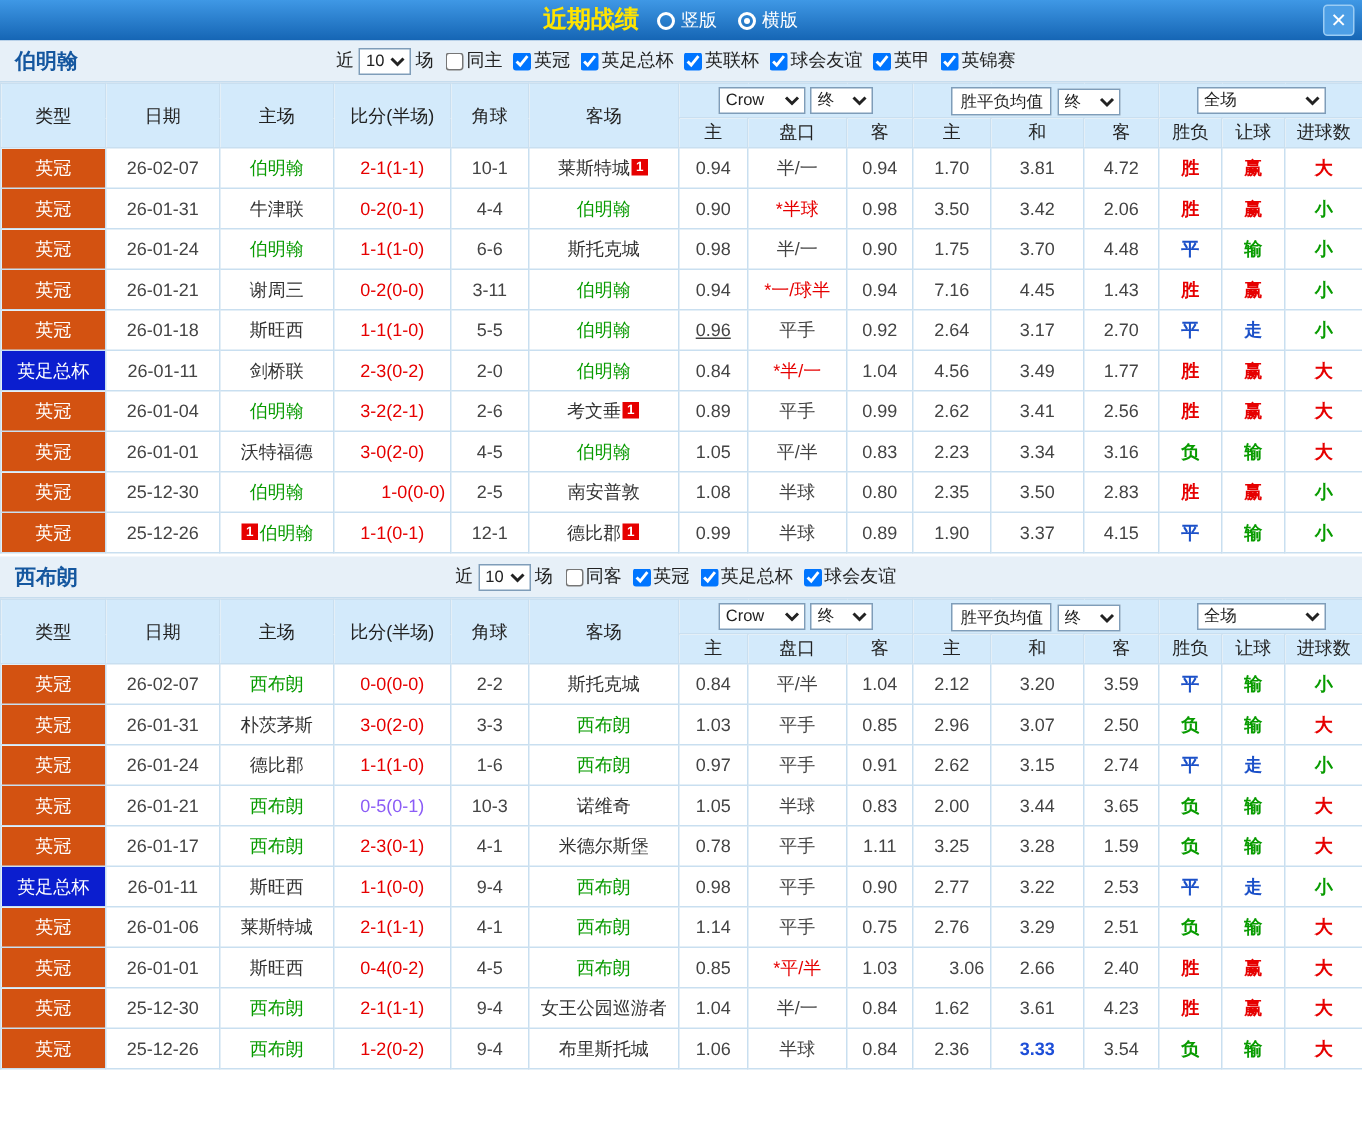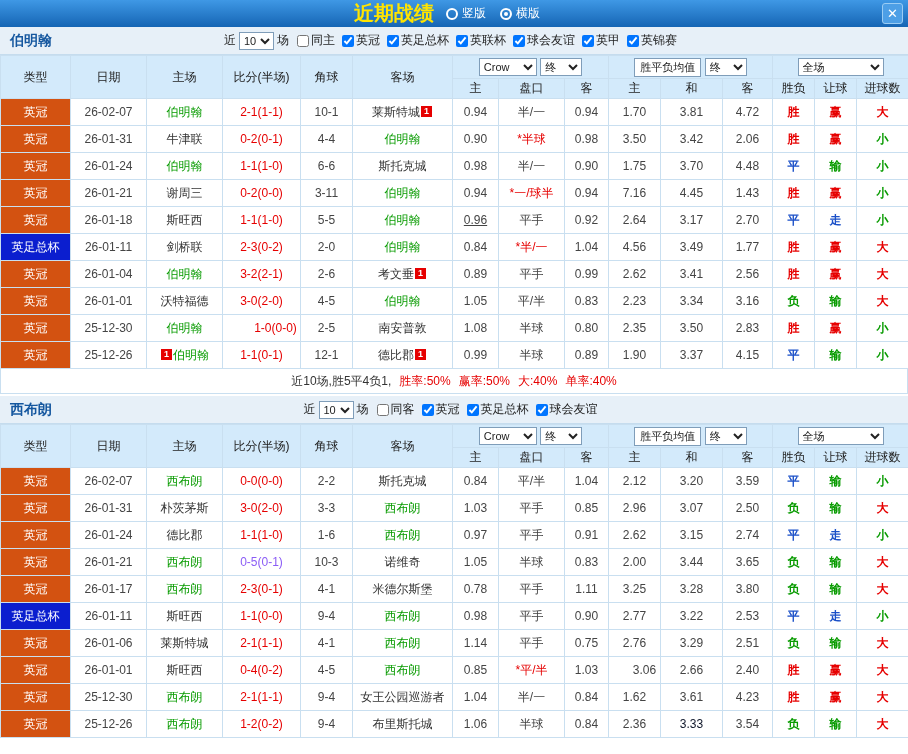--- a/index.html
+++ b/index.html
@@ -2,21 +2,21 @@
 <html><head>
 <meta charset="utf-8">
 <style>
   * { margin:0; padding:0; box-sizing:border-box; }
   html,body { width:908px; height:754px; overflow:hidden; background:#fff;
     font-family:"Liberation Sans","DejaVu Sans",sans-serif; font-size:12px; }
 
   
   .titlebar { height:27px; background:linear-gradient(#3f98e5,#1565b4);
     display:flex; align-items:center; justify-content:center; position:relative; }
-  .titlebar .title { color:#ffe400; font-weight:bold; font-size:20px; margin-right:12px; }
+  .titlebar .title { color:#ffe400; font-weight:bold; font-size:16px; margin-right:12px; }
   .radio-item { display:inline-flex; align-items:center; color:#fff; margin-right:14px; cursor:pointer; }
   .radio { width:12px; height:12px; border:2px solid #fff; border-radius:50%;
     display:inline-block; margin-right:4px; position:relative; background:transparent; }
   .radio.checked::after { content:""; position:absolute; left:2px; top:2px; right:2px; bottom:2px;
     background:#fff; border-radius:50%; }
   .close-btn { position:absolute; right:5px; top:3px; width:21px; height:21px;
     background:#4d9fe6; border:1px solid #9accf4; border-radius:3px;
     color:#fff; font-weight:bold; font-size:13px; line-height:19px; text-align:center; cursor:pointer; }
 
   
@@ -320,21 +320,20 @@
           <td style="color: rgb(68, 68, 68);">0.89</td>
           <td style="color: rgb(68, 68, 68);">1.90</td>
           <td style="color: rgb(68, 68, 68);">3.37</td>
           <td style="color: rgb(68, 68, 68);">4.15</td>
           <td class="bold" style="color: rgb(27, 80, 200);">平</td>
           <td class="bold" style="color: rgb(8, 155, 0);">输</td>
           <td class="bold" style="color: rgb(8, 155, 0);">小</td>
         </tr>
       </tbody>
   </table>
-  <div class="summary"><span style="color: rgb(51, 51, 51);">近10场,胜5平4负1,</span><span style="color: rgb(230, 0, 0);">胜率:50%</span><span style="color: rgb(230, 0, 0);">赢率:50%</span><span style="color: rgb(230, 0, 0);">大:40%</span><span style="color: rgb(230, 0, 0);">单率:40%</span></div>
 </div>
 
 <div class="section">
   <div class="team-bar">
     <span class="team-name">西布朗</span>
     <span class="filters">
       <span>近</span>
       <select><option>10</option></select>
       <span>场</span>
       <span class="checkboxes">
@@ -481,21 +480,21 @@
           <td style="color: rgb(68, 68, 68);">26-01-17</td>
           <td><span style="color: rgb(8, 155, 0);">西布朗</span></td>
           <td style="color: rgb(230, 0, 0);">2-3(0-1)</td>
           <td style="color: rgb(68, 68, 68);">4-1</td>
           <td><span style="color: rgb(51, 51, 51);">米德尔斯堡</span></td>
           <td style="color: rgb(68, 68, 68);">0.78</td>
           <td style="color: rgb(68, 68, 68);">平手</td>
           <td style="color: rgb(68, 68, 68);">1.11</td>
           <td style="color: rgb(68, 68, 68);">3.25</td>
           <td style="color: rgb(68, 68, 68);">3.28</td>
-          <td style="color: rgb(68, 68, 68);">3.80</td>
+          <td style="color: rgb(68, 68, 68);">1.59</td>
           <td class="bold" style="color: rgb(8, 155, 0);">负</td>
           <td class="bold" style="color: rgb(8, 155, 0);">输</td>
           <td class="bold" style="color: rgb(230, 0, 0);">大</td>
         </tr>
         <tr>
           <td style="color: rgb(255, 255, 255); background: rgb(11, 30, 207);">英足总杯</td>
           <td style="color: rgb(68, 68, 68);">26-01-11</td>
           <td><span style="color: rgb(51, 51, 51);">斯旺西</span></td>
           <td style="color: rgb(230, 0, 0);">1-1(0-0)</td>
           <td style="color: rgb(68, 68, 68);">9-4</td>
@@ -565,21 +564,21 @@
           <td style="color: rgb(255, 255, 255); background: rgb(211, 82, 17);">英冠</td>
           <td style="color: rgb(68, 68, 68);">25-12-26</td>
           <td><span style="color: rgb(8, 155, 0);">西布朗</span></td>
           <td style="color: rgb(230, 0, 0);">1-2(0-2)</td>
           <td style="color: rgb(68, 68, 68);">9-4</td>
           <td><span style="color: rgb(51, 51, 51);">布里斯托城</span></td>
           <td style="color: rgb(68, 68, 68);">1.06</td>
           <td style="color: rgb(68, 68, 68);">半球</td>
           <td style="color: rgb(68, 68, 68);">0.84</td>
           <td style="color: rgb(68, 68, 68);">2.36</td>
-          <td style="color: #0f172a;">3.33</td>
+          <td style="color: #1d4ed8; font-weight: bold;">3.33</td>
           <td style="color: rgb(68, 68, 68);">3.54</td>
           <td class="bold" style="color: rgb(8, 155, 0);">负</td>
           <td class="bold" style="color: rgb(8, 155, 0);">输</td>
           <td class="bold" style="color: rgb(230, 0, 0);">大</td>
         </tr>
       </tbody>
   </table>
 </div>
 
 </body></html>

